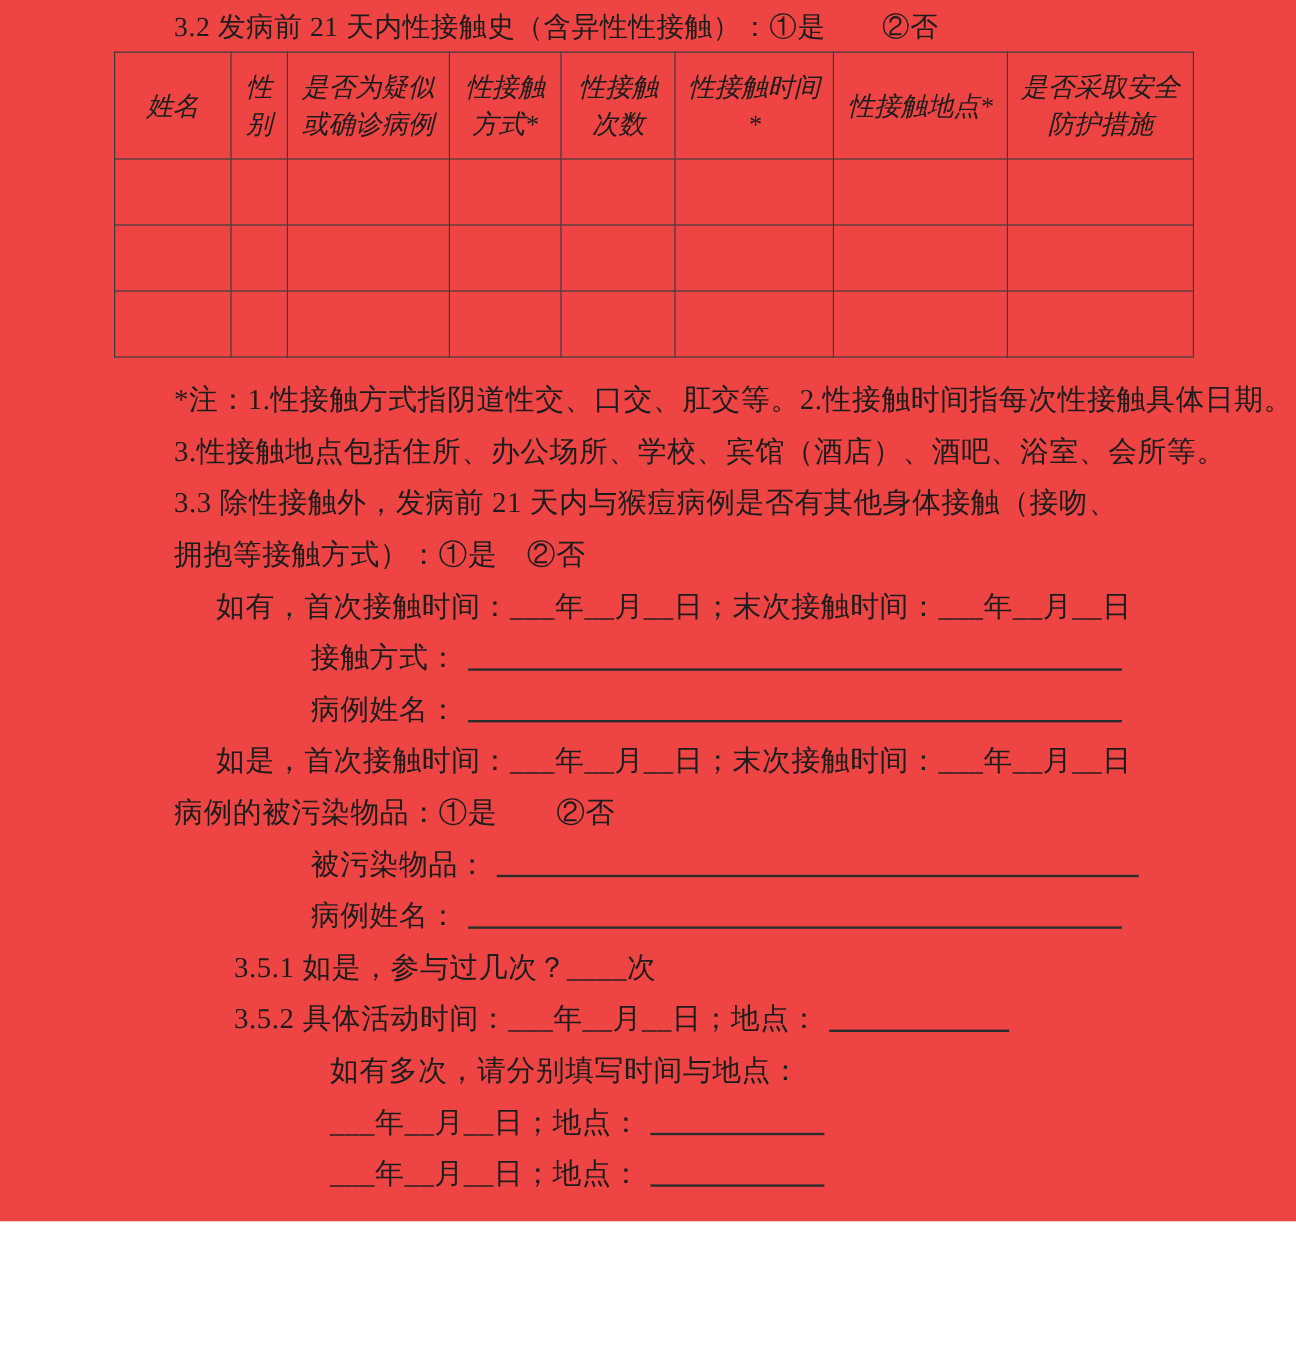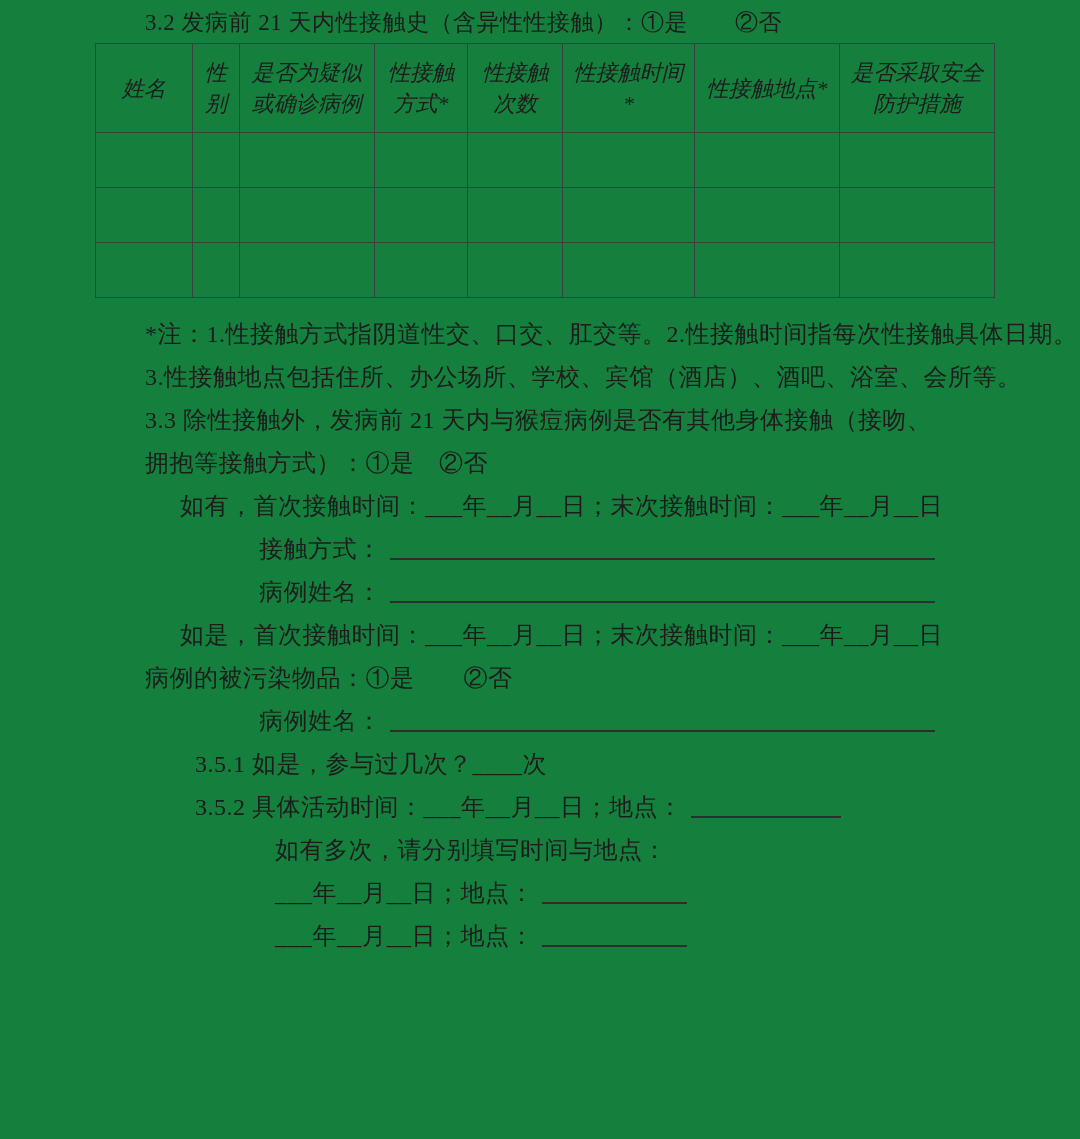--- a/index.html
+++ b/index.html
@@ -1,19 +1,19 @@
 <!DOCTYPE html>
 <html><head>
 <meta charset="utf-8">
 <style>
   html, body { margin: 0; padding: 0; background: #ffffff; }
   .page {
     width: 1080px;
-    height: 1139px;
-    background: #15803d;
+    height: 1018px;
+    background: #ef4444;
     font-family: "Liberation Serif", "DejaVu Serif", serif;
     color: #1c1c1c;
     overflow: hidden;
     box-sizing: border-box;
   }
   .content {
     padding: 6px 85px 0 95px; 
   }
   .title {
     font-size: 23px;
@@ -145,20 +145,23 @@
     <div class="line ind-c">
       <span>接触方式：</span><span class="fill w545"></span>
     </div>
     <div class="line ind-c">
       <span>病例姓名：</span><span class="fill w545"></span>
     </div>
 
     <div class="line ind-b">如是，首次接触时间：___年__月__日；末次接触时间：___年__月__日</div>
     <div class="line ind-a">病例的被污染物品：①是　　②否</div>
     <div class="line ind-c">
+      <span>被污染物品：</span><span class="fill w535"></span>
+    </div>
+    <div class="line ind-c">
       <span>病例姓名：</span><span class="fill w545"></span>
     </div>
 
     <div class="line ind-d">3.5.1 如是，参与过几次？____次</div>
     <div class="line ind-d">
       <span>3.5.2 具体活动时间：___年__月__日；地点：</span><span class="fill w150"></span>
     </div>
     <div class="line ind-e">如有多次，请分别填写时间与地点：</div>
     <div class="line ind-e">
       <span>___年__月__日；地点：</span><span class="fill w145"></span>

